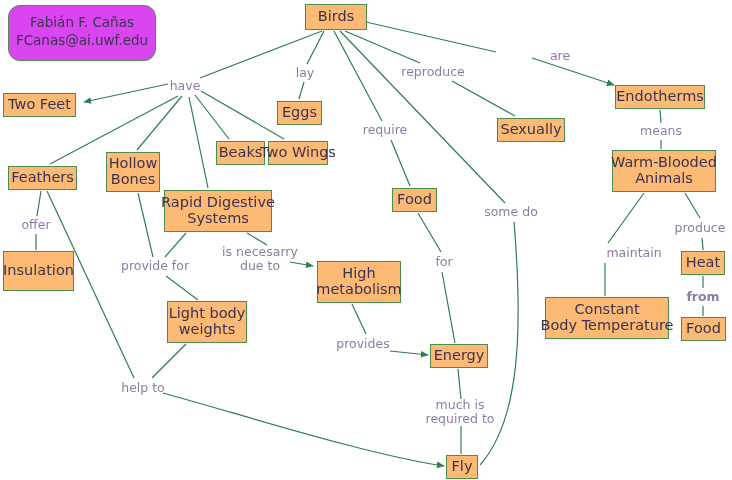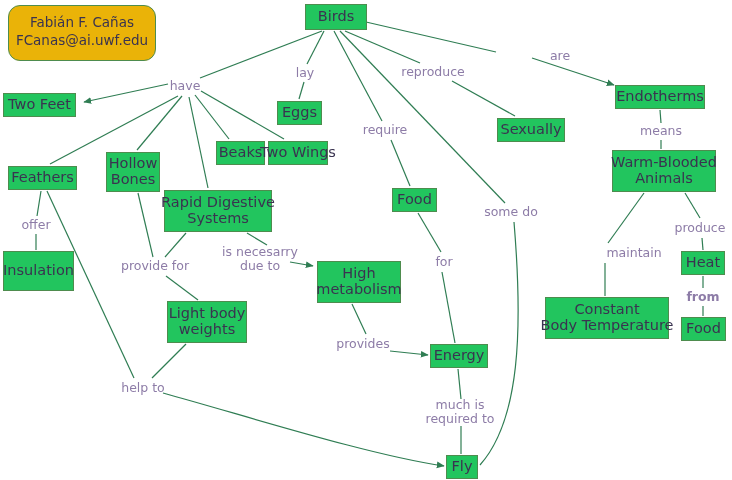--- a/index.html
+++ b/index.html
@@ -18,39 +18,39 @@
   #edges {
     position: absolute;
     left: 0;
     top: 0;
     width: 732px;
     height: 480px;
   }
   .node {
     position: absolute;
     box-sizing: border-box;
-    background: #22c55e;
+    background: #fdba74;
     border: 1.5px solid #4e8c4e;
     color: #3a3350;
     font-size: 14.5px;
     line-height: 1.12;
     text-align: center;
     display: flex;
     align-items: center;
     justify-content: center;
     padding: 1px 5px 3px 5px;
     white-space: pre;
     z-index: 5;
   }
   .node.author {
     border-radius: 12px;
     border: 1.5px solid #4e8c4e;
     font-size: 13.5px;
     line-height: 1.3;
-    background: #eab308;
+    background: #d946ef;
   }
   .edge-label {
     position: absolute;
     color: #8d7ca7;
     font-size: 12.5px;
     line-height: 1.15;
     text-align: center;
     white-space: pre;
     background: transparent;
     z-index: 4;

